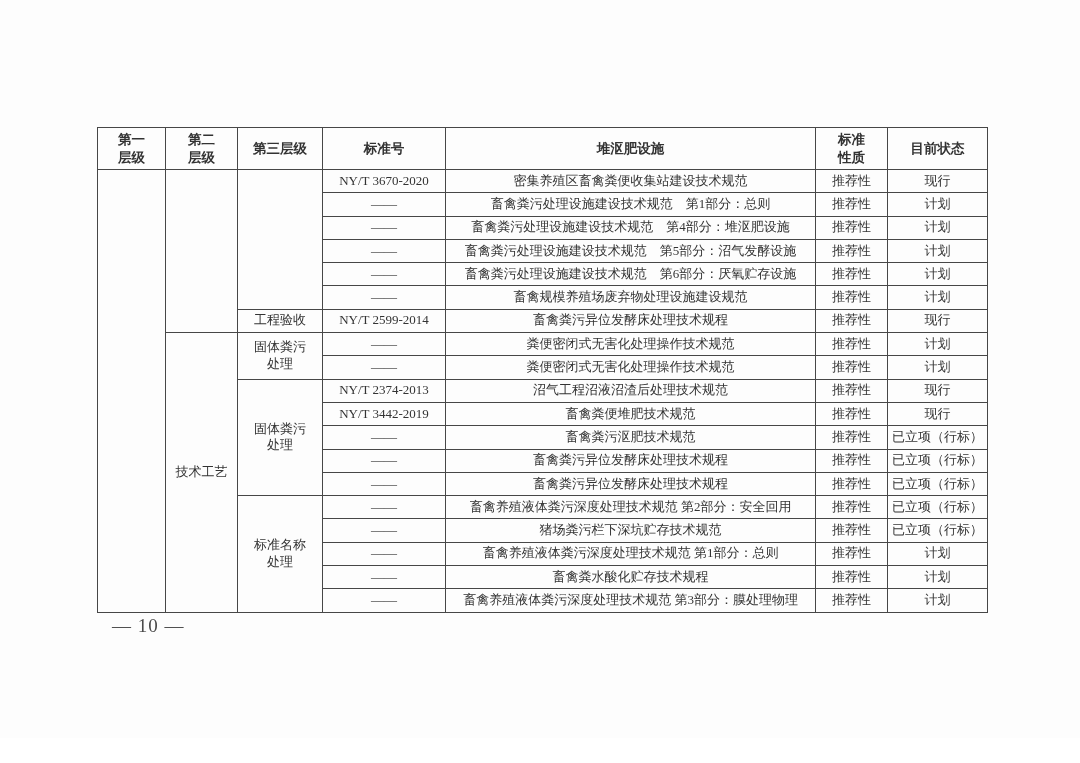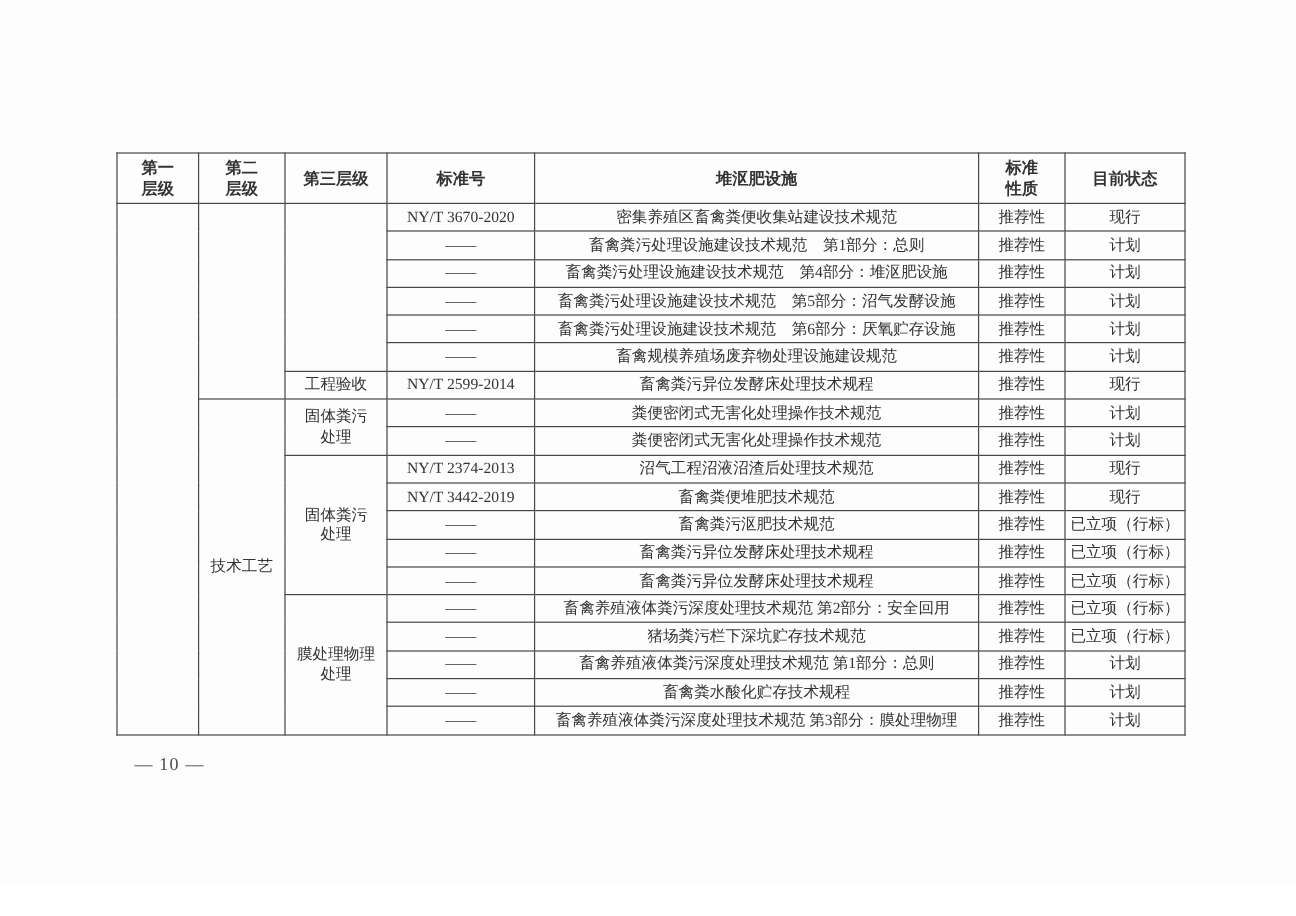--- a/index.html
+++ b/index.html
@@ -28,22 +28,22 @@
   table.standards thead th {
     font-weight:bold;
     font-size:13.5px;
     height:42px;
     white-space:pre-line;
   }
   table.standards tbody td { height:23.3px; }
   td.name { text-align:left; padding-left:6px; }
   td.grp  { font-weight:normal; white-space:pre-line; }
   .page-number {
-    position:absolute; left:112px; top:630px;
-    font-size:15px; color:#4a4a4a; letter-spacing:1px;
+    position:absolute; left:112px; top:615px;
+    font-size:19px; color:#4a4a4a; letter-spacing:1px;
   }
 </style>
 </head>
 <body>
 
 <div class="page">
 
   <table class="standards">
     <colgroup>
       <col style="width:68px">
@@ -156,21 +156,21 @@
         <td>推荐性</td>
         <td>已立项（行标）</td>
       </tr>
       <tr>
         <td>——</td>
         <td class="name">畜禽粪污异位发酵床处理技术规程</td>
         <td>推荐性</td>
         <td>已立项（行标）</td>
       </tr>
       <tr>
-        <td class="grp" rowspan="5">膜处理物理
+        <td class="grp" rowspan="5">标准名称
 处理</td>
         <td>——</td>
         <td class="name">畜禽养殖液体粪污深度处理技术规范 第2部分：安全回用</td>
         <td>推荐性</td>
         <td>已立项（行标）</td>
       </tr>
       <tr>
         <td>——</td>
         <td class="name">猪场粪污栏下深坑贮存技术规范</td>
         <td>推荐性</td>

